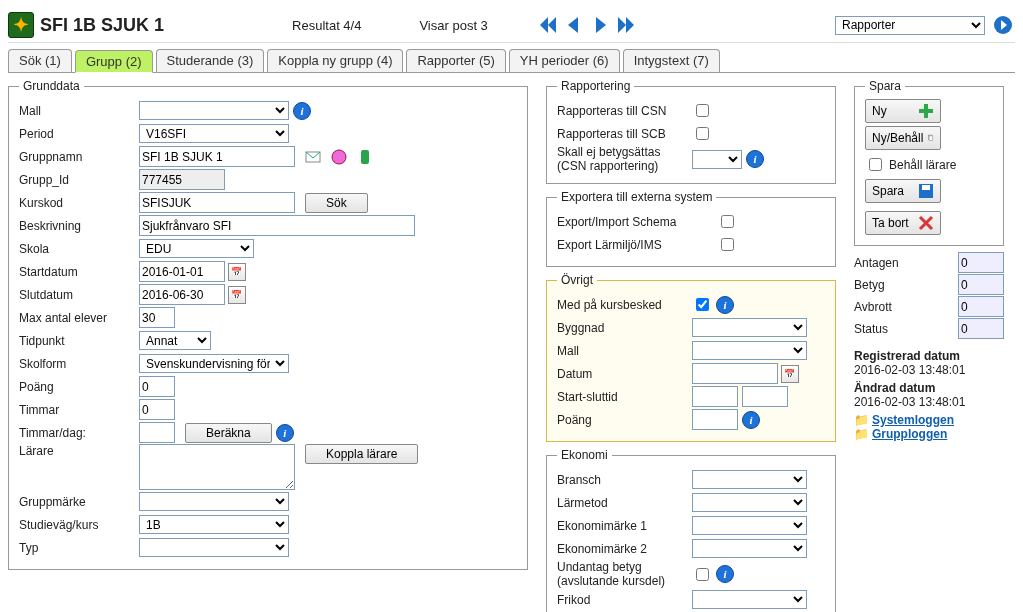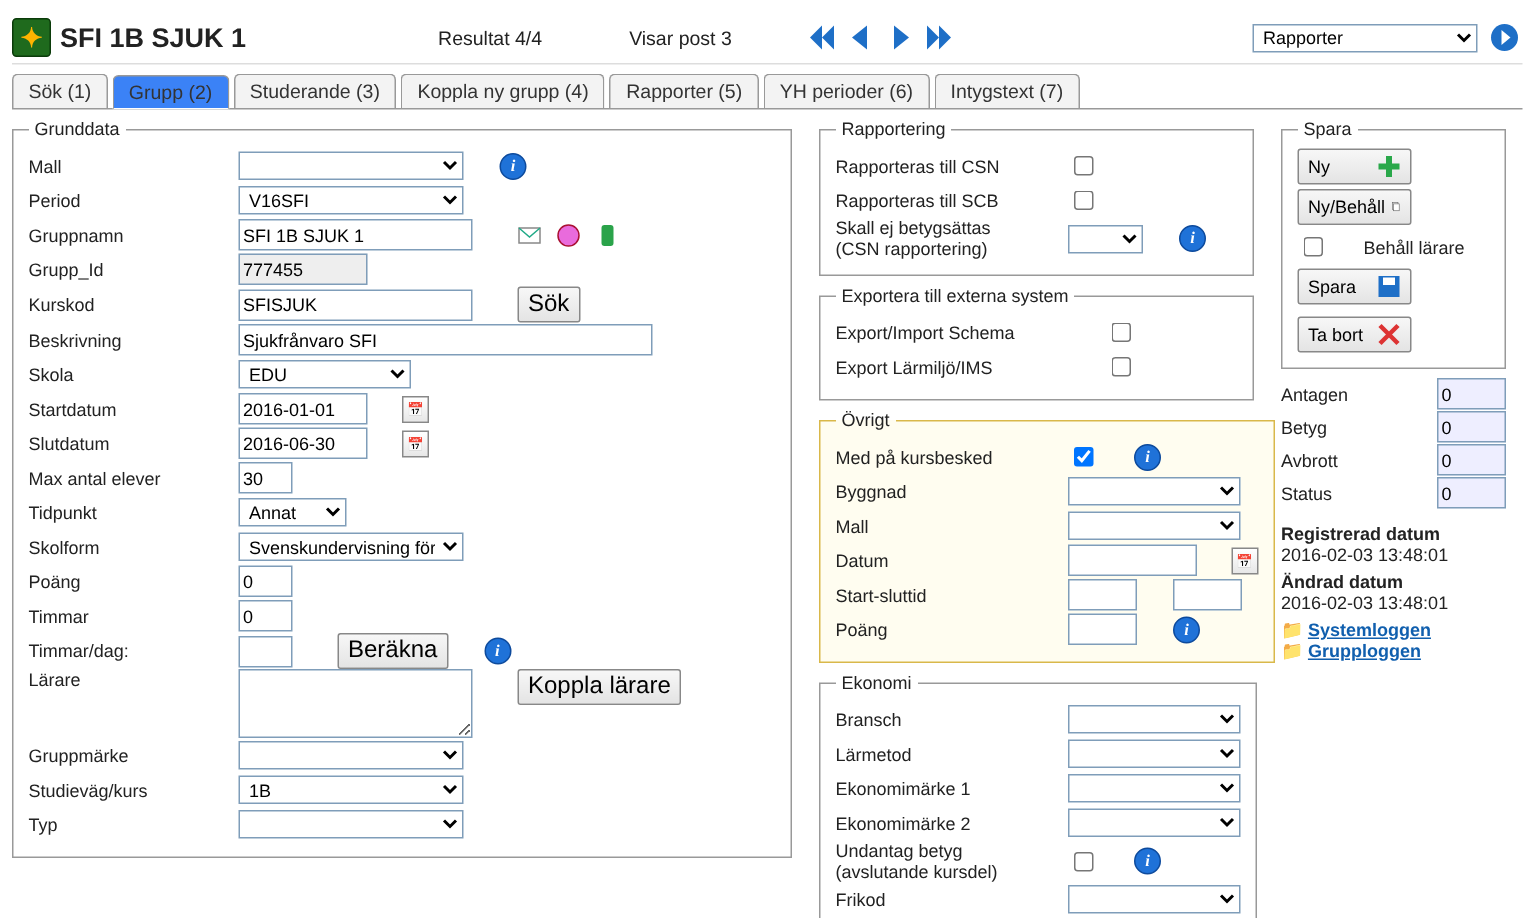--- a/index.html
+++ b/index.html
@@ -52,39 +52,39 @@
     border:1px solid #999;
     border-bottom:none;
     padding:3px 10px;
     margin-right:3px;
     background:#f3f3f3;
     border-radius:4px 4px 0 0;
     font-size:13px;
     cursor:pointer;
     color:#333;
   }
-  .tab.active { background:#3b82f6; font-weight:normal; border-bottom:1px solid #fff; position:relative;top:1px;}
+  .tab.active { background:#bef264; font-weight:normal; border-bottom:1px solid #fff; position:relative;top:1px;}
   .cols { display:flex; gap:18px; margin-top:6px;}
   .col1 { width:520px;}
   .col2 { width:290px;}
   .col3 { width:150px;}
   fieldset {
     border:1px solid #999;
     padding:6px 10px 10px 10px;
     margin:0 0 6px 0;
   }
   legend { font-weight:normal; padding:0 4px; }
   .ovrigt { border-color:#d9b84a; background:#fffdf0; }
-  .row { display:flex; align-items:center; min-height:23px;gap:20px;}
+  .row { display:flex; align-items:center; min-height:23px;}
   .row label { width:120px;}
   .col2 .row label { width:135px;}
   .w150{width:150px;} .w115{width:115px;} .w80{width:80px;} .w50{width:50px;} .w30{width:30px;} .w250{width:270px;}
   .btn {
     border:1px solid #888; background:linear-gradient(#f7f7f7,#e4e4e4);
-    font:inherit; padding:2px 6px; border-radius:2px; cursor:pointer; font-size:16px;
+    font:inherit; padding:2px 20px; border-radius:2px; cursor:pointer; font-size:12px;
     display:inline-flex;align-items:center;gap:4px;
   }
   textarea { width:150px; height:40px; font:inherit;border:1px solid #7f9db9; }
   .info-icon { display:inline-flex;width:16px;height:16px;border-radius:50%;background:#1f72d8;border:1px solid #0d4a9c;color:#fff;font-size:11px;font-family:serif;font-style:italic;font-weight:bold;align-items:center;justify-content:center;margin-left:4px;}
   .cal { width:16px;height:16px;display:inline-flex;align-items:center;justify-content:center;border:1px solid #888;background:linear-gradient(#fff,#e7e7e7);margin-left:3px;cursor:pointer;}
   .cal span{font-size:9px;}
   .panel-btn{ width:76px; padding:3px 6px; display:flex; justify-content:space-between; align-items:center; font-size:12px;}
   .stats-row { display:flex; justify-content:space-between; align-items:center; margin:1px 0;gap:20px;}
   .stats-row input { width:40px; background:#eef;}
   .link { color:#105fae; text-decoration:underline; cursor:pointer; font-weight:bold;}

